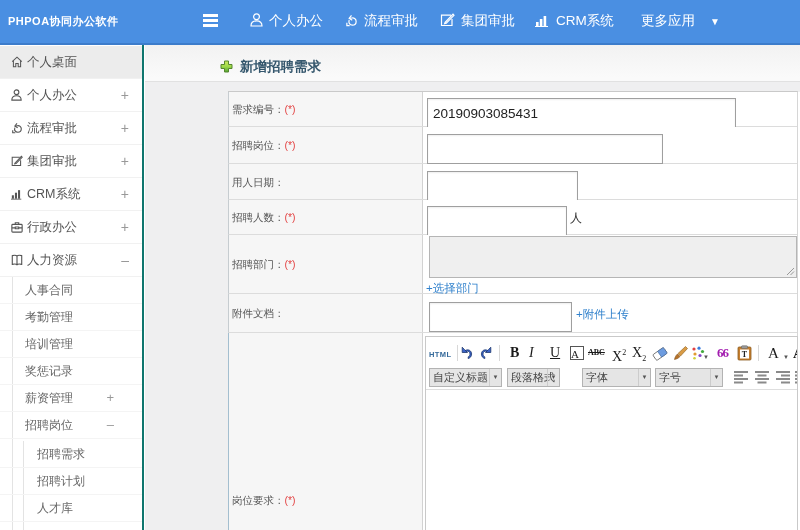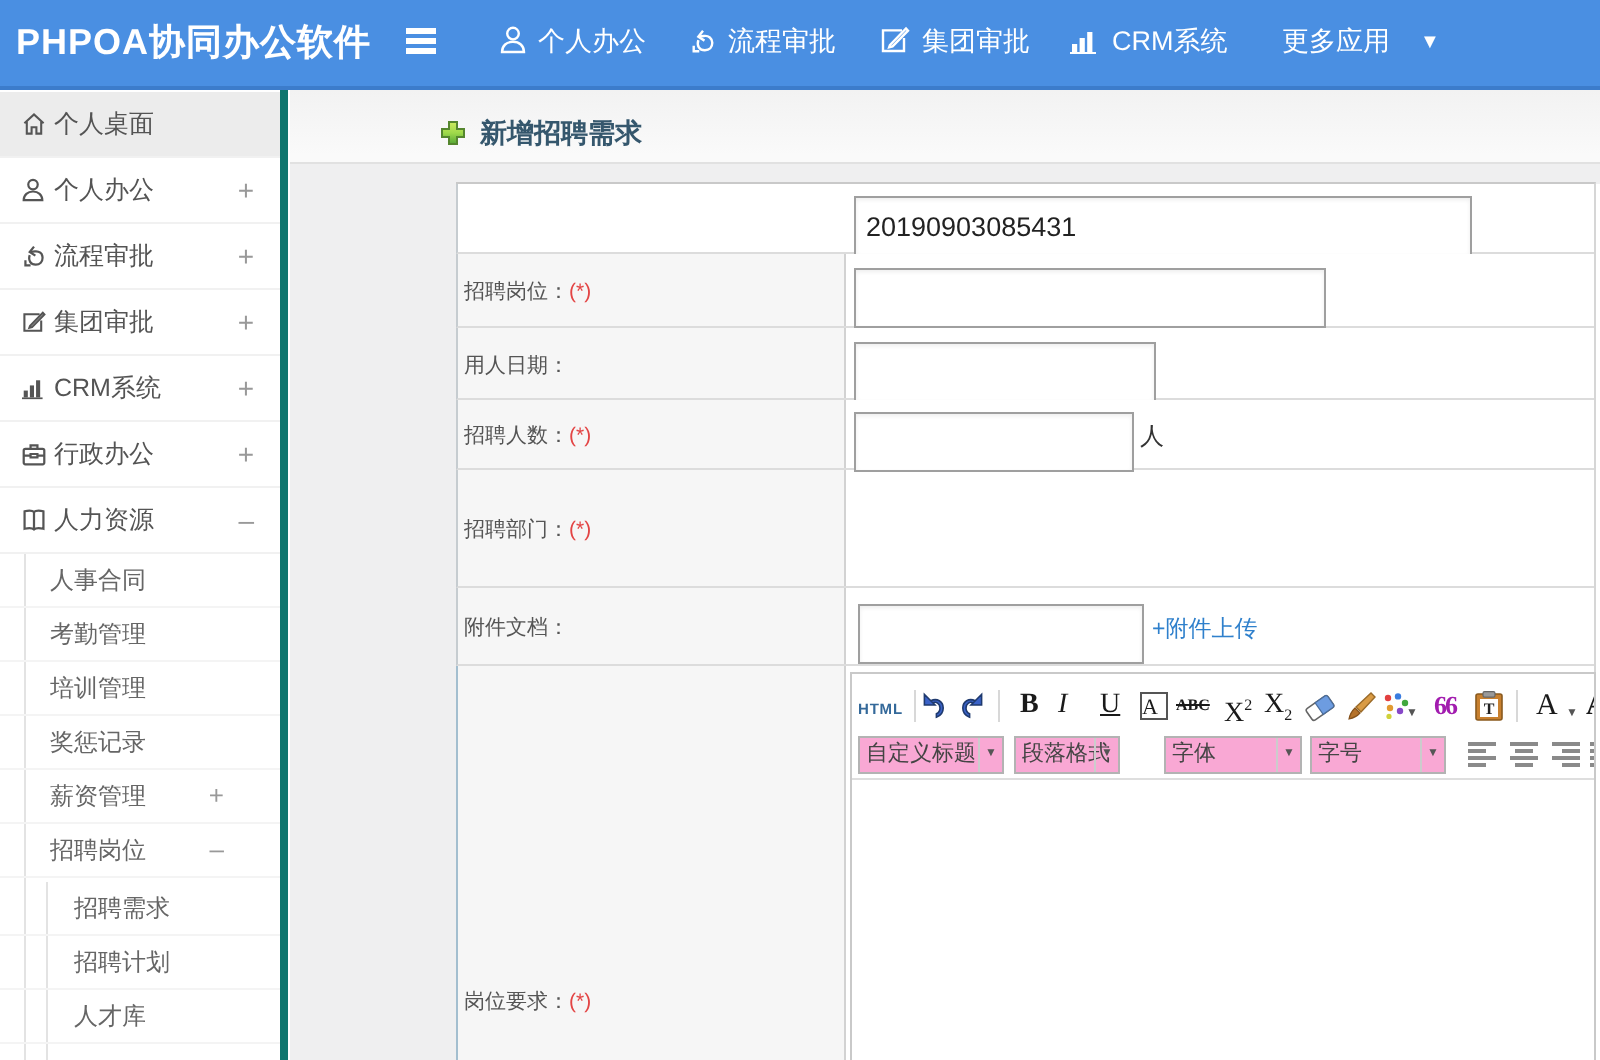--- a/index.html
+++ b/index.html
@@ -1,26 +1,26 @@
 <!DOCTYPE html>
 <html><head>
 <meta charset="utf-8">
 <style>
 *{margin:0;padding:0;box-sizing:border-box}
 html,body{width:800px;height:530px;overflow:hidden}
 body{font-family:"Liberation Sans",sans-serif;position:relative;background:#fff}
 
 #topbar{position:absolute;left:0;top:0;width:800px;height:45px;background:#4a8fe2;border-bottom:2px solid #3c7ccb}
-#logo{position:absolute;left:8px;top:0;height:42px;line-height:42px;color:#fff;font-size:18px;font-weight:bold;letter-spacing:0.5px}
+#logo{position:absolute;left:8px;top:0;height:42px;line-height:42px;color:#fff;font-size:11px;font-weight:bold;letter-spacing:0.5px}
 .nav{position:absolute;top:0;height:42px;line-height:42px;color:#fff;font-size:13.5px}
 .nav svg{vertical-align:-2px;margin-right:6px}
 #burger{position:absolute;left:203px;top:14px;width:15px;height:14px}
 #burger i{display:block;height:2.5px;background:#fff;margin-bottom:2.5px}
 
-#side{position:absolute;left:0;top:45px;width:144px;height:485px;background:#fff;border-right:4px solid #0f766e}
+#side{position:absolute;left:0;top:45px;width:144px;height:485px;background:#fff;border-right:2px solid #0f766e}
 .m0{position:relative;height:33px;line-height:32px;border-bottom:1px solid #f1f1f1;color:#545454;font-size:12.5px}
 .m0 .tx{position:absolute;left:27px;top:0}
 .m0 svg{position:absolute;left:11px;top:10px}
 .m0 .pm{position:absolute;right:13px;top:0;color:#999;font-size:14px;font-weight:400}
 .m0.on{background:#ececec}
 .m1{position:relative;height:27px;line-height:26px;border-bottom:1px solid #f4f4f4;color:#666;font-size:12px}
 .m1 .tx{position:absolute;left:25px;top:0}
 .m1 .pm{position:absolute;right:28px;top:0;color:#999;font-size:13px}
 .m2 .tx{left:37px}
 #subwrap{position:relative}
@@ -40,21 +40,21 @@
 .lab .st{color:#e34545}
 .fld{position:absolute;left:195px;right:0;top:0;bottom:0;background:#fff}
 .inp{position:absolute;border:1px solid #9f9f9f;background:#fff;height:30px;font-family:"Liberation Sans",sans-serif;font-size:13.5px;color:#222;padding:0 5px;line-height:20px;box-shadow:inset 0 1px 2px rgba(0,0,0,0.07)}
 .lnk{color:#2f80cc;font-size:11.5px;text-decoration:none}
 
 #editor{position:absolute;left:1px;top:3px;width:373px;height:225px;border:1px solid #c9c9c9;background:#fff;overflow:hidden}
 #tbar{position:absolute;left:0;top:0;right:0;height:53px;border-bottom:1px solid #dedede;background:#fff}
 .ti{position:absolute;top:8px;width:16px;height:16px;line-height:16px;text-align:left;font-family:"Liberation Serif",serif;font-size:14px;color:#1a1a1a}
 .ti svg{display:block;margin:0 auto}
 .vsep{position:absolute;top:8px;width:1px;height:16px;background:#d8d8d8}
-.sel{position:absolute;top:31px;height:19px;background:#f9a8d4;border:1px solid #b3b3b3}
+.sel{position:absolute;top:31px;height:19px;background:#e5e5e5;border:1px solid #b3b3b3}
 .sel .sv{position:absolute;left:3px;top:0;line-height:17px;font-size:11px;color:#444;white-space:nowrap}
 .sel .ar{position:absolute;right:0;top:0;width:12px;height:17px;border-left:1px solid #ccc;text-align:center;font-size:6px;color:#555;line-height:16px}
 .ali{position:absolute;top:33px;width:15px;height:14px}
 </style>
 </head>
 <body>
 
 <div id="topbar">
   <div id="logo">PHPOA协同办公软件</div>
   <div id="burger">
@@ -194,20 +194,23 @@
           </linearGradient>
         </defs>
         <path d="M4.5 1 H8.5 V4.5 H12 V8.5 H8.5 V12 H4.5 V8.5 H1 V4.5 H4.5 Z" fill="url(#gp)" stroke="#55862e" stroke-width="1"></path>
       </svg>新增招聘需求</div>
 </div>
 
 <div id="content">
   <div id="whiteR"></div>
   <div id="ftab">
     <div class="row" style="height:35px">
+      <div class="lab">
+          <span>需求编号：<span class="st">(*)</span></span>
+        </div>
       <div class="fld">
           <input class="inp" style="left: 3px; top: 6px; width: 309px;" value="20190903085431">
         </div>
     </div>
     <div class="row" style="height:37px">
       <div class="lab">
           <span>招聘岗位：<span class="st">(*)</span></span>
         </div>
       <div class="fld">
           <input class="inp" style="left: 3px; top: 7px; width: 236px;">
@@ -227,20 +230,28 @@
         </div>
       <div class="fld">
           <input class="inp" style="left: 3px; top: 6px; width: 140px;">
           <span style="position:absolute;left:146px;top:10px;font-size:12px;color:#333">人</span>
         </div>
     </div>
     <div class="row" style="height:59px">
       <div class="lab">
           <span>招聘部门：<span class="st">(*)</span></span>
         </div>
+      <div class="fld">
+        <div id="ta" style="position:absolute;left:5px;top:1px;width:368px;height:42px;background:#efefef;border:1px solid #b5b5b5">
+          <svg style="position:absolute;right:1px;bottom:1px" width="8" height="8">
+              <path d="M7 0 L0 7 M7 3.5 L3.5 7" stroke="#999" stroke-width="1" fill="none"></path>
+            </svg>
+        </div>
+        <a class="lnk" style="position:absolute;left:2px;top:46px">+选择部门</a>
+      </div>
     </div>
     <div class="row" style="height:39px">
       <div class="lab">
           <span>附件文档：</span>
         </div>
       <div class="fld">
           <input class="inp" style="left: 5px; top: 8px; width: 143px;">
           <a class="lnk" style="position:absolute;left:152px;top:13px">+附件上传</a>
         </div>
     </div>

